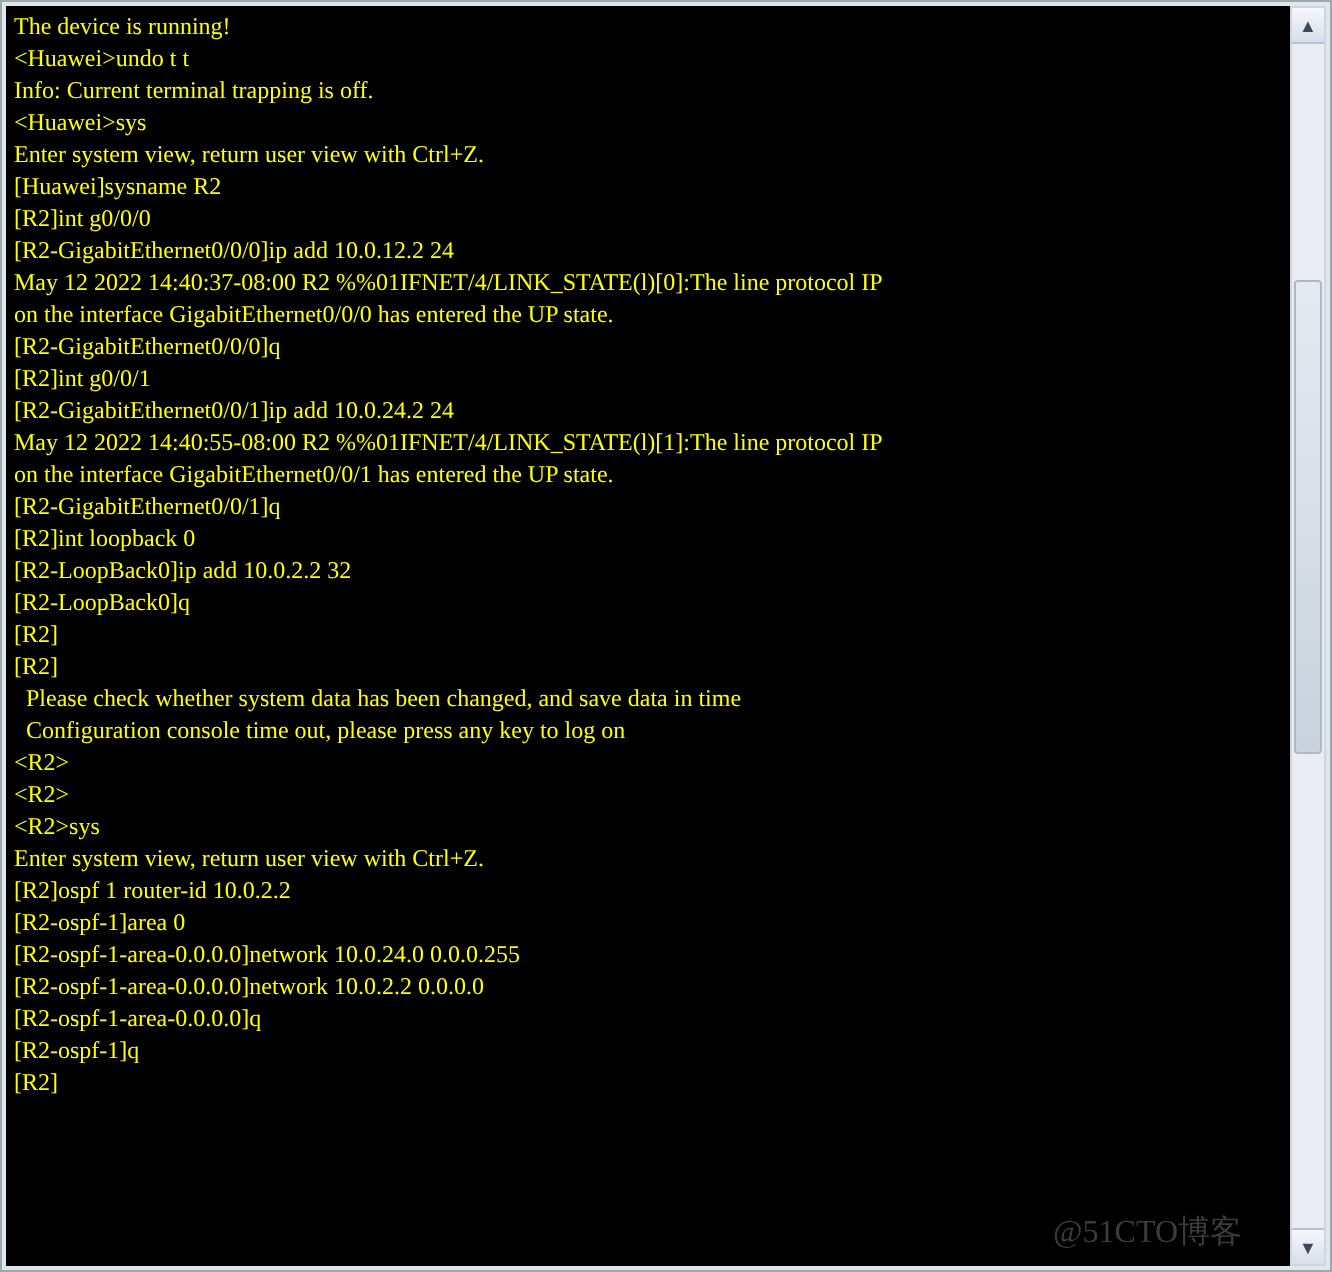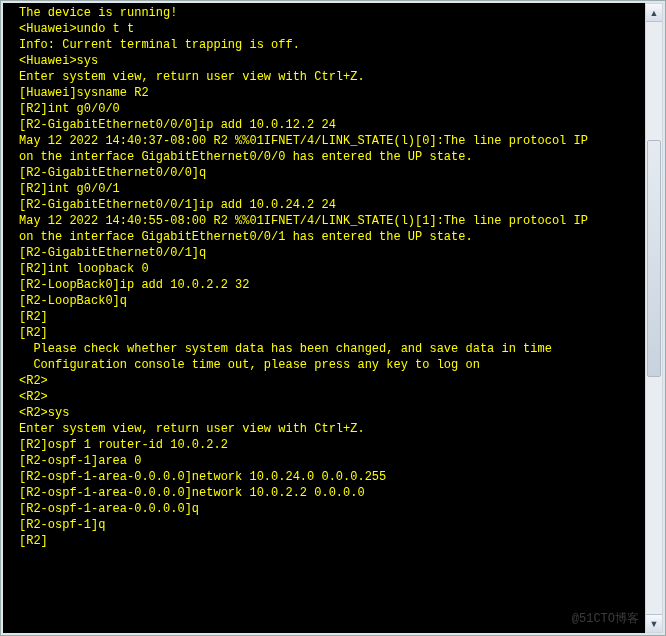--- a/index.html
+++ b/index.html
@@ -60,36 +60,36 @@
     flex: 1;
     display: flex;
     background: var(--chrome-bg);
     overflow: hidden;
   }
   .terminal {
     flex: 1;
     margin: 2px 0 2px 2px;
     background: var(--term-bg);
     color: var(--term-fg);
-    font-family: Liberation Mono, monospace;
+    font-family: Liberation Serif, serif;
     font-size: 12px;
     line-height: 16px;
     white-space: pre;
     overflow: hidden;
-    padding: 2px 16px;
+    padding: 2px 4px;
   }
   .terminal .line { display: block; }
   .watermark {
     position: absolute;
-    right: 26px;
+    right: 44px;
     bottom: 8px;
     color: #777;
-    font-size: 12px;
+    font-size: 16px;
     opacity: .5;
-    font-family: Liberation Mono, monospace;
+    font-family: Liberation Serif, serif;
     pointer-events: none;
   }
   .scrollbar {
     width: 18px;
     margin: 2px 2px 2px 0;
     background: var(--scroll-track);
     display: flex; flex-direction: column;
     border: 1px solid #cfd6de;
   }
   .sb-btn {

